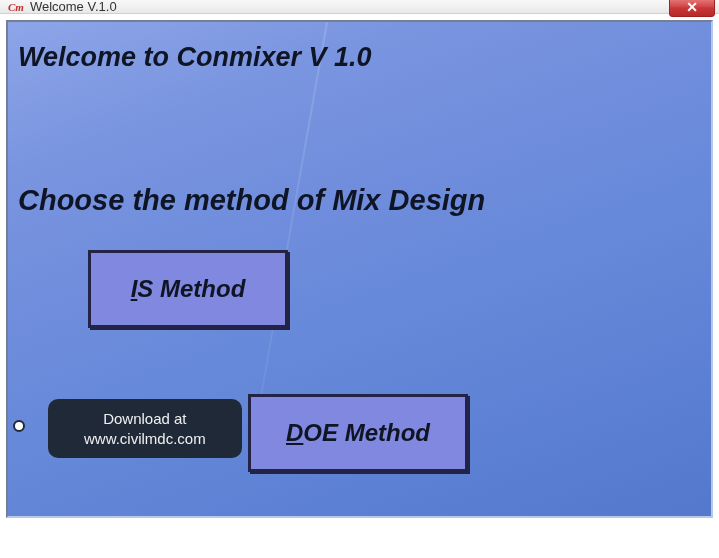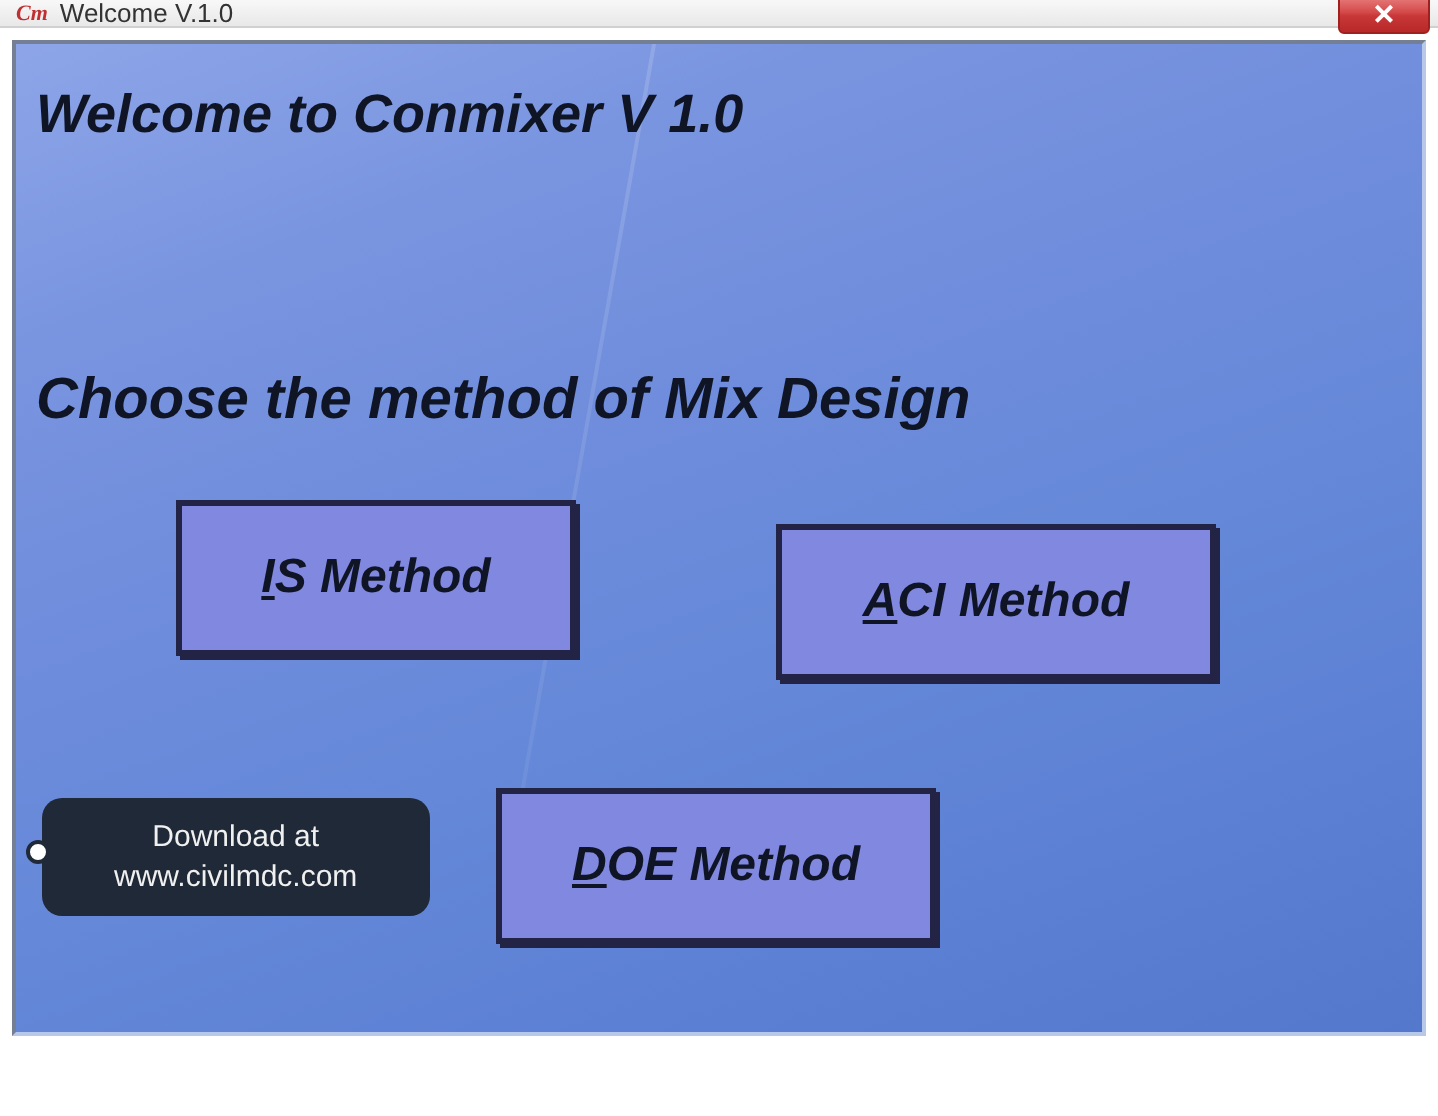--- a/index.html
+++ b/index.html
@@ -128,21 +128,21 @@
       height: 78px;
     }
     .btn-doe {
       top: 372px;
       left: 240px;
       width: 220px;
       height: 78px;
     }
     .tooltip {
       position: absolute;
-      left: 13px;
+      left: 40px;
       bottom: 58px;
       background: #1f2937;
       color: #f0f0f0;
       padding: 10px 36px;
       border-radius: 10px;
       font-size: 15px;
       text-align: center;
       line-height: 1.3;
     }
     .tooltip-dot {
@@ -171,23 +171,20 @@
 
 <div class="client-area">
   <div class="main-panel">
     <div class="welcome-title">Welcome to Conmixer V 1.0</div>
     <div class="choose-label">Choose the method of Mix Design</div>
 
     <div class="method-btn btn-is">
       <span class="label"><span class="mnem">I</span><span>S Method</span></span>
     </div>
 
-    <div class="method-btn btn-aci">
-      <span class="label"><span class="mnem">A</span><span>CI Method</span></span>
-    </div>
 
     <div class="method-btn btn-doe">
       <span class="label"><span class="mnem">D</span><span>OE Method</span></span>
     </div>
 
     <div class="tooltip">
       <span>Download at</span><br>
       <span>www.civilmdc.com</span>
     </div>
     <div class="tooltip-dot"></div>

